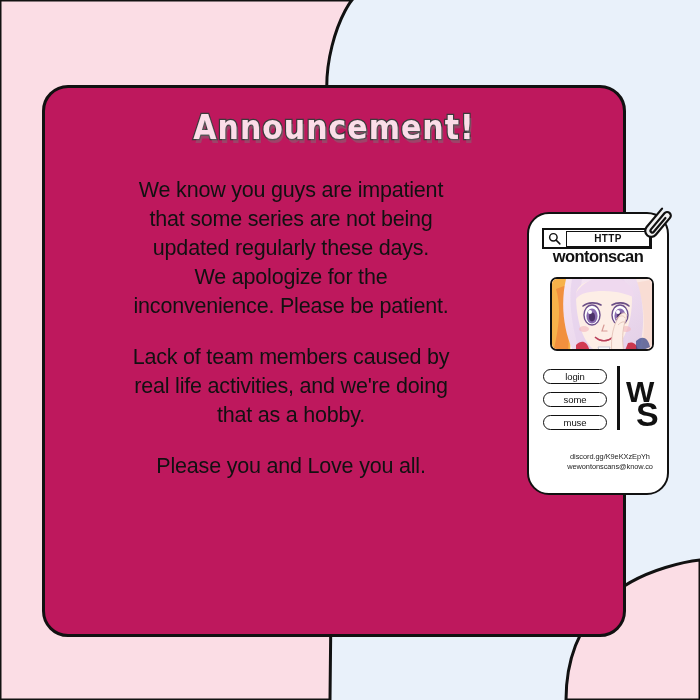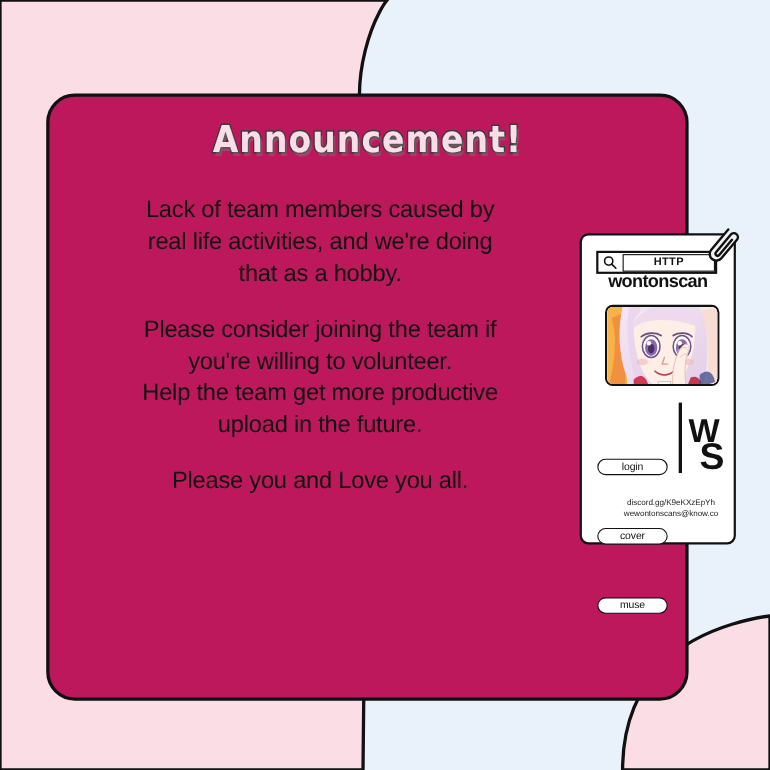--- a/index.html
+++ b/index.html
@@ -76,21 +76,21 @@
 
   
   #profile-card {
     position: absolute;
     left: 527px;
     top: 212px;
     width: 142px;
     height: 283px;
     background: #ffffff;
     border: 2.5px solid #111111;
-    border-radius: 8px;
+    border-radius: 22px;
     box-sizing: border-box;
     z-index: 8;
   }
 
   #paperclip {
     position: absolute;
     right: -12px;
     top: -12px;
     width: 44px;
     height: 44px;
@@ -169,21 +169,20 @@
     width: 64px;
     height: 15px;
     border: 1.8px solid #111111;
     border-radius: 9px;
     box-sizing: border-box;
     display: flex;
     align-items: center;
     justify-content: center;
     margin-bottom: 8px;
     background: #fff;
-    margin-top: 48px;
   }
   .link-pill span {
     font-size: 9.5px;
     color: #111111;
     letter-spacing: -0.1px;
     line-height: 1;
   }
 
   #logo-divider {
     position: absolute;
@@ -224,27 +223,28 @@
   <rect x="0" y="0" width="700" height="700" fill="#e9f1fa"></rect>
   <path d="M 0 0 L 352 0 C 352 0 340 14 332 46 C 322 86 328 116 336 134 L 330 700 L 0 700 Z" fill="#fbdde5" stroke="#111111" stroke-width="3"></path>
   <path d="M 700 700 L 700 560 C 700 560 640 566 604 602 C 572 634 566 672 566 700 Z" fill="#fbdde5" stroke="#111111" stroke-width="3"></path>
 </svg>
 
 <div id="announcement-card">
 
   <div id="announcement-title">Announcement!</div>
 
   <div id="announcement-body">
+    <p>We know you guys are impatient
+that some series are not being
+updated regularly these days.
+We apologize for the
+inconvenience. Please be patient.</p>
     <p>Lack of team members caused by
 real life activities, and we're doing
 that as a hobby.</p>
-    <p>Please consider joining the team if
-you're willing to volunteer.
-Help the team get more productive
-upload in the future.</p>
     <p>Please you and Love you all.</p>
   </div>
 </div>
 
 <div id="profile-card">
 
   <svg id="paperclip" viewBox="0 0 44 44" xmlns="http://www.w3.org/2000/svg">
     <g transform="rotate(40 22 22)">
       <path d="M 16 7 L 16 31 A 6 6 0 0 0 28 31 L 28 9 A 3.6 3.6 0 0 0 20.8 9 L 20.8 30 A 1.9 1.9 0 0 0 24.6 30 L 24.6 12" fill="#f2f2f2" stroke="#111111" stroke-width="2.2" stroke-linecap="round" stroke-linejoin="round"></path>
     </g>
@@ -304,21 +304,21 @@
       <path d="M46 68 L 58 68 L 56 74 L 48 74 Z" fill="#ffffff" stroke="#bbbbcc" stroke-width="0.8"></path>
       <path d="M84 62 C 90 56 96 58 98 68 L 84 74 Z" fill="#3b4a8c" opacity="0.75"></path>
     </svg>
   </div>
 
   <div id="link-column">
     <div class="link-pill">
       <span>login</span>
     </div>
     <div class="link-pill">
-      <span>cover</span>
+      <span>some</span>
     </div>
     <div class="link-pill">
       <span>muse</span>
     </div>
   </div>
 
   <div id="logo-divider"></div>
 
   <svg id="logo-mark" viewBox="0 0 42 60" xmlns="http://www.w3.org/2000/svg">
     <text x="2" y="30" font-family="Liberation Sans, sans-serif" font-size="30" font-weight="bold" fill="#111111">W</text>

